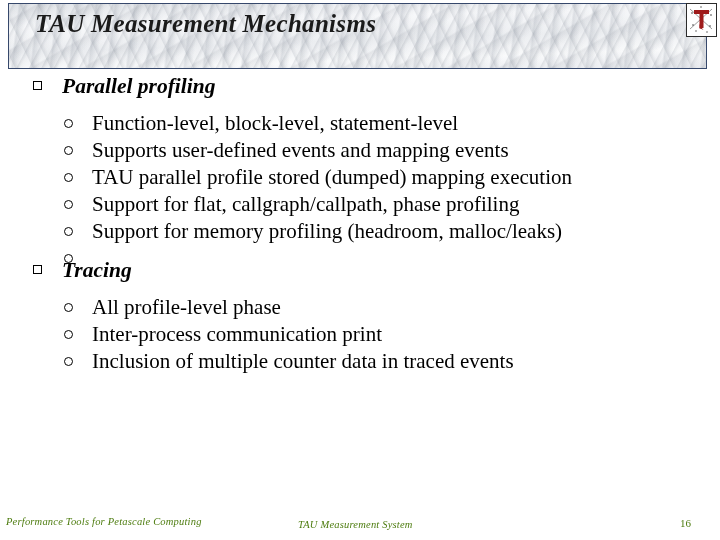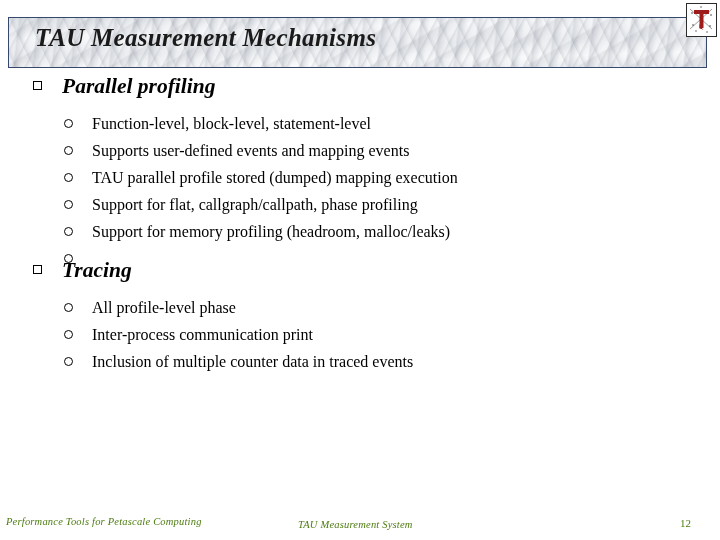--- a/index.html
+++ b/index.html
@@ -12,23 +12,23 @@
     height: 540px;
     overflow: hidden;
     font-family: "Liberation Serif", "DejaVu Serif", serif;
     position: relative;
   }
 
   
   #title-banner {
     position: absolute;
     left: 8px;
-    top: 17px;
+    top: 3px;
     width: 699px;
-    height: 51px;
+    height: 66px;
     border: 1px solid #36486b;
     box-sizing: border-box;
     overflow: hidden;
     background-color: #f3f4f6;
     background-image:
       repeating-linear-gradient(118deg,
         rgba(120,128,140,0.00) 0px,
         rgba(120,128,140,0.00) 3px,
         rgba(120,128,140,0.16) 4px,
         rgba(120,128,140,0.03) 7px,
@@ -103,21 +103,21 @@
     width: 9px;
     height: 9px;
     border: 1.6px solid #000000;
     box-sizing: border-box;
     background: transparent;
   }
 
   .l2 {
     position: relative;
     padding-left: 92px;
-    font-size: 16px;
+    font-size: 21px;
     font-weight: normal;
     color: #000000;
     line-height: 27px;
     margin: 0;
   }
   .l2 .bullet {
     position: absolute;
     left: 64px;
     top: 9px;
     width: 9px;
@@ -252,14 +252,14 @@
   <div class="l2 nowrap">
     <span class="bullet"></span>
     <span class="txt">Inclusion of multiple counter data in traced events</span>
   </div>
 
 </div>
 
 <div id="footer">
   <div id="footer-left">Performance Tools for Petascale Computing</div>
   <div id="footer-center">TAU Measurement System</div>
-  <div id="footer-page">12</div>
+  <div id="footer-page">16</div>
 </div>
 
 </body></html>

